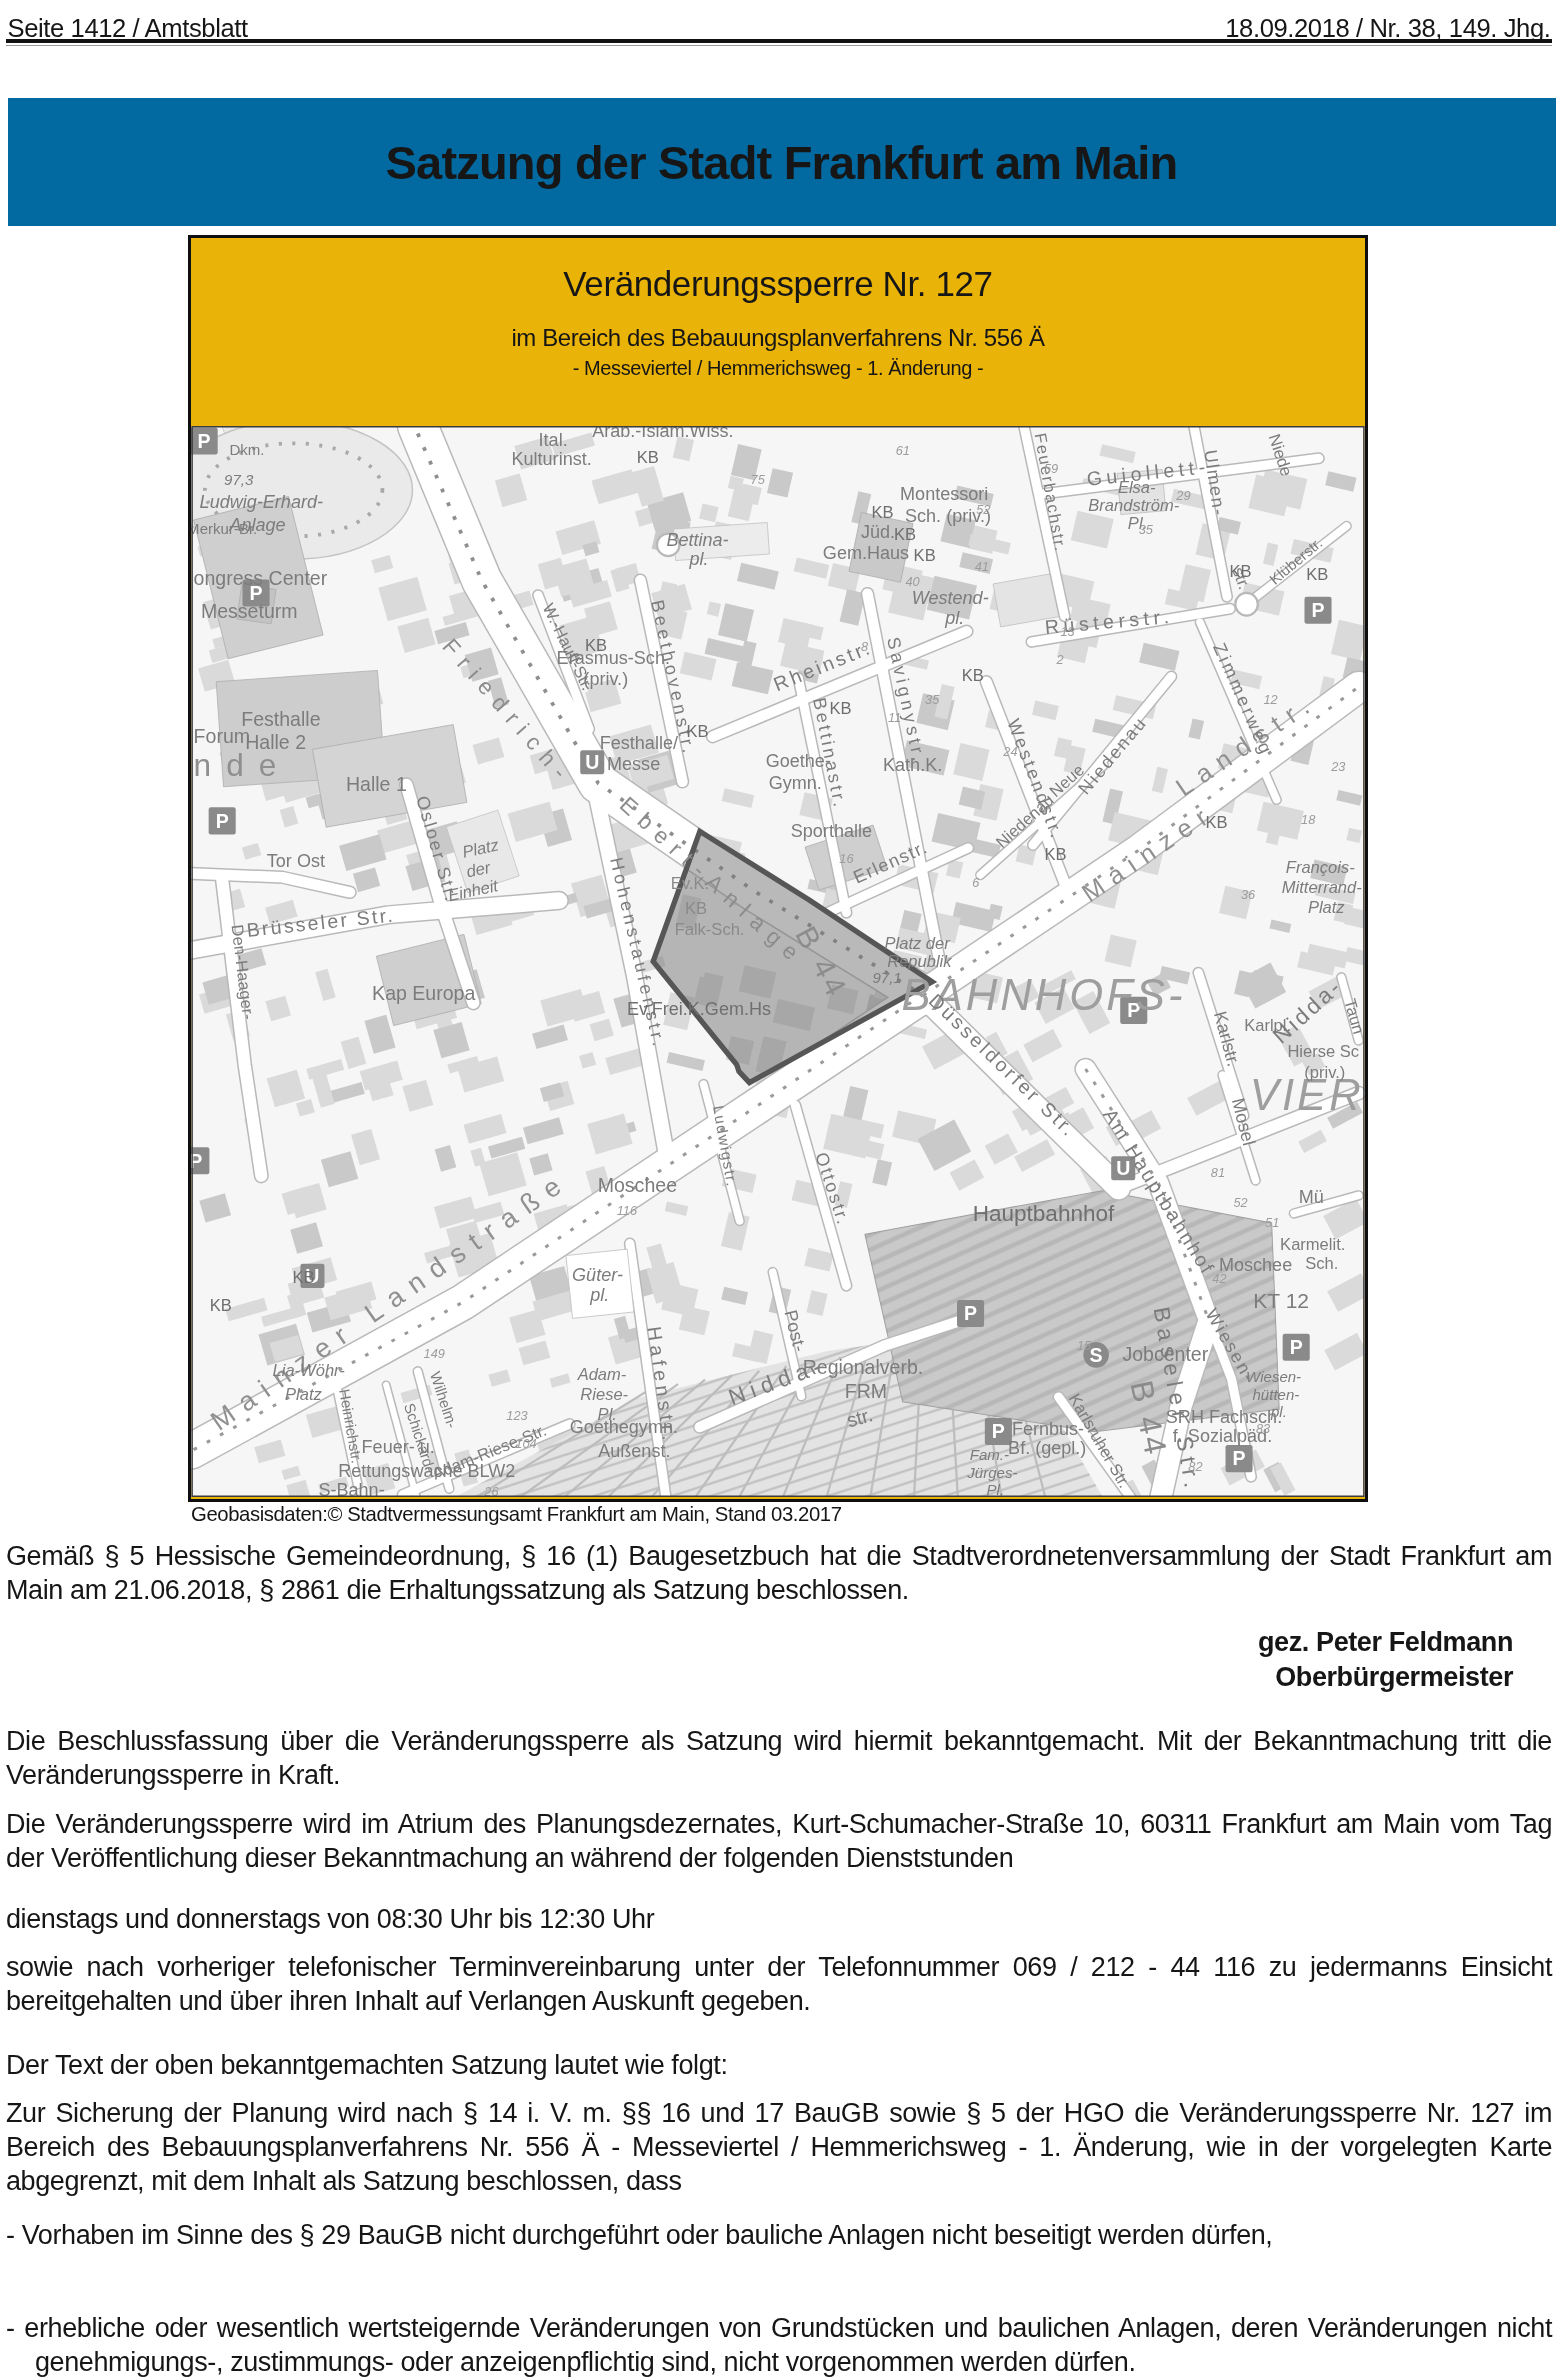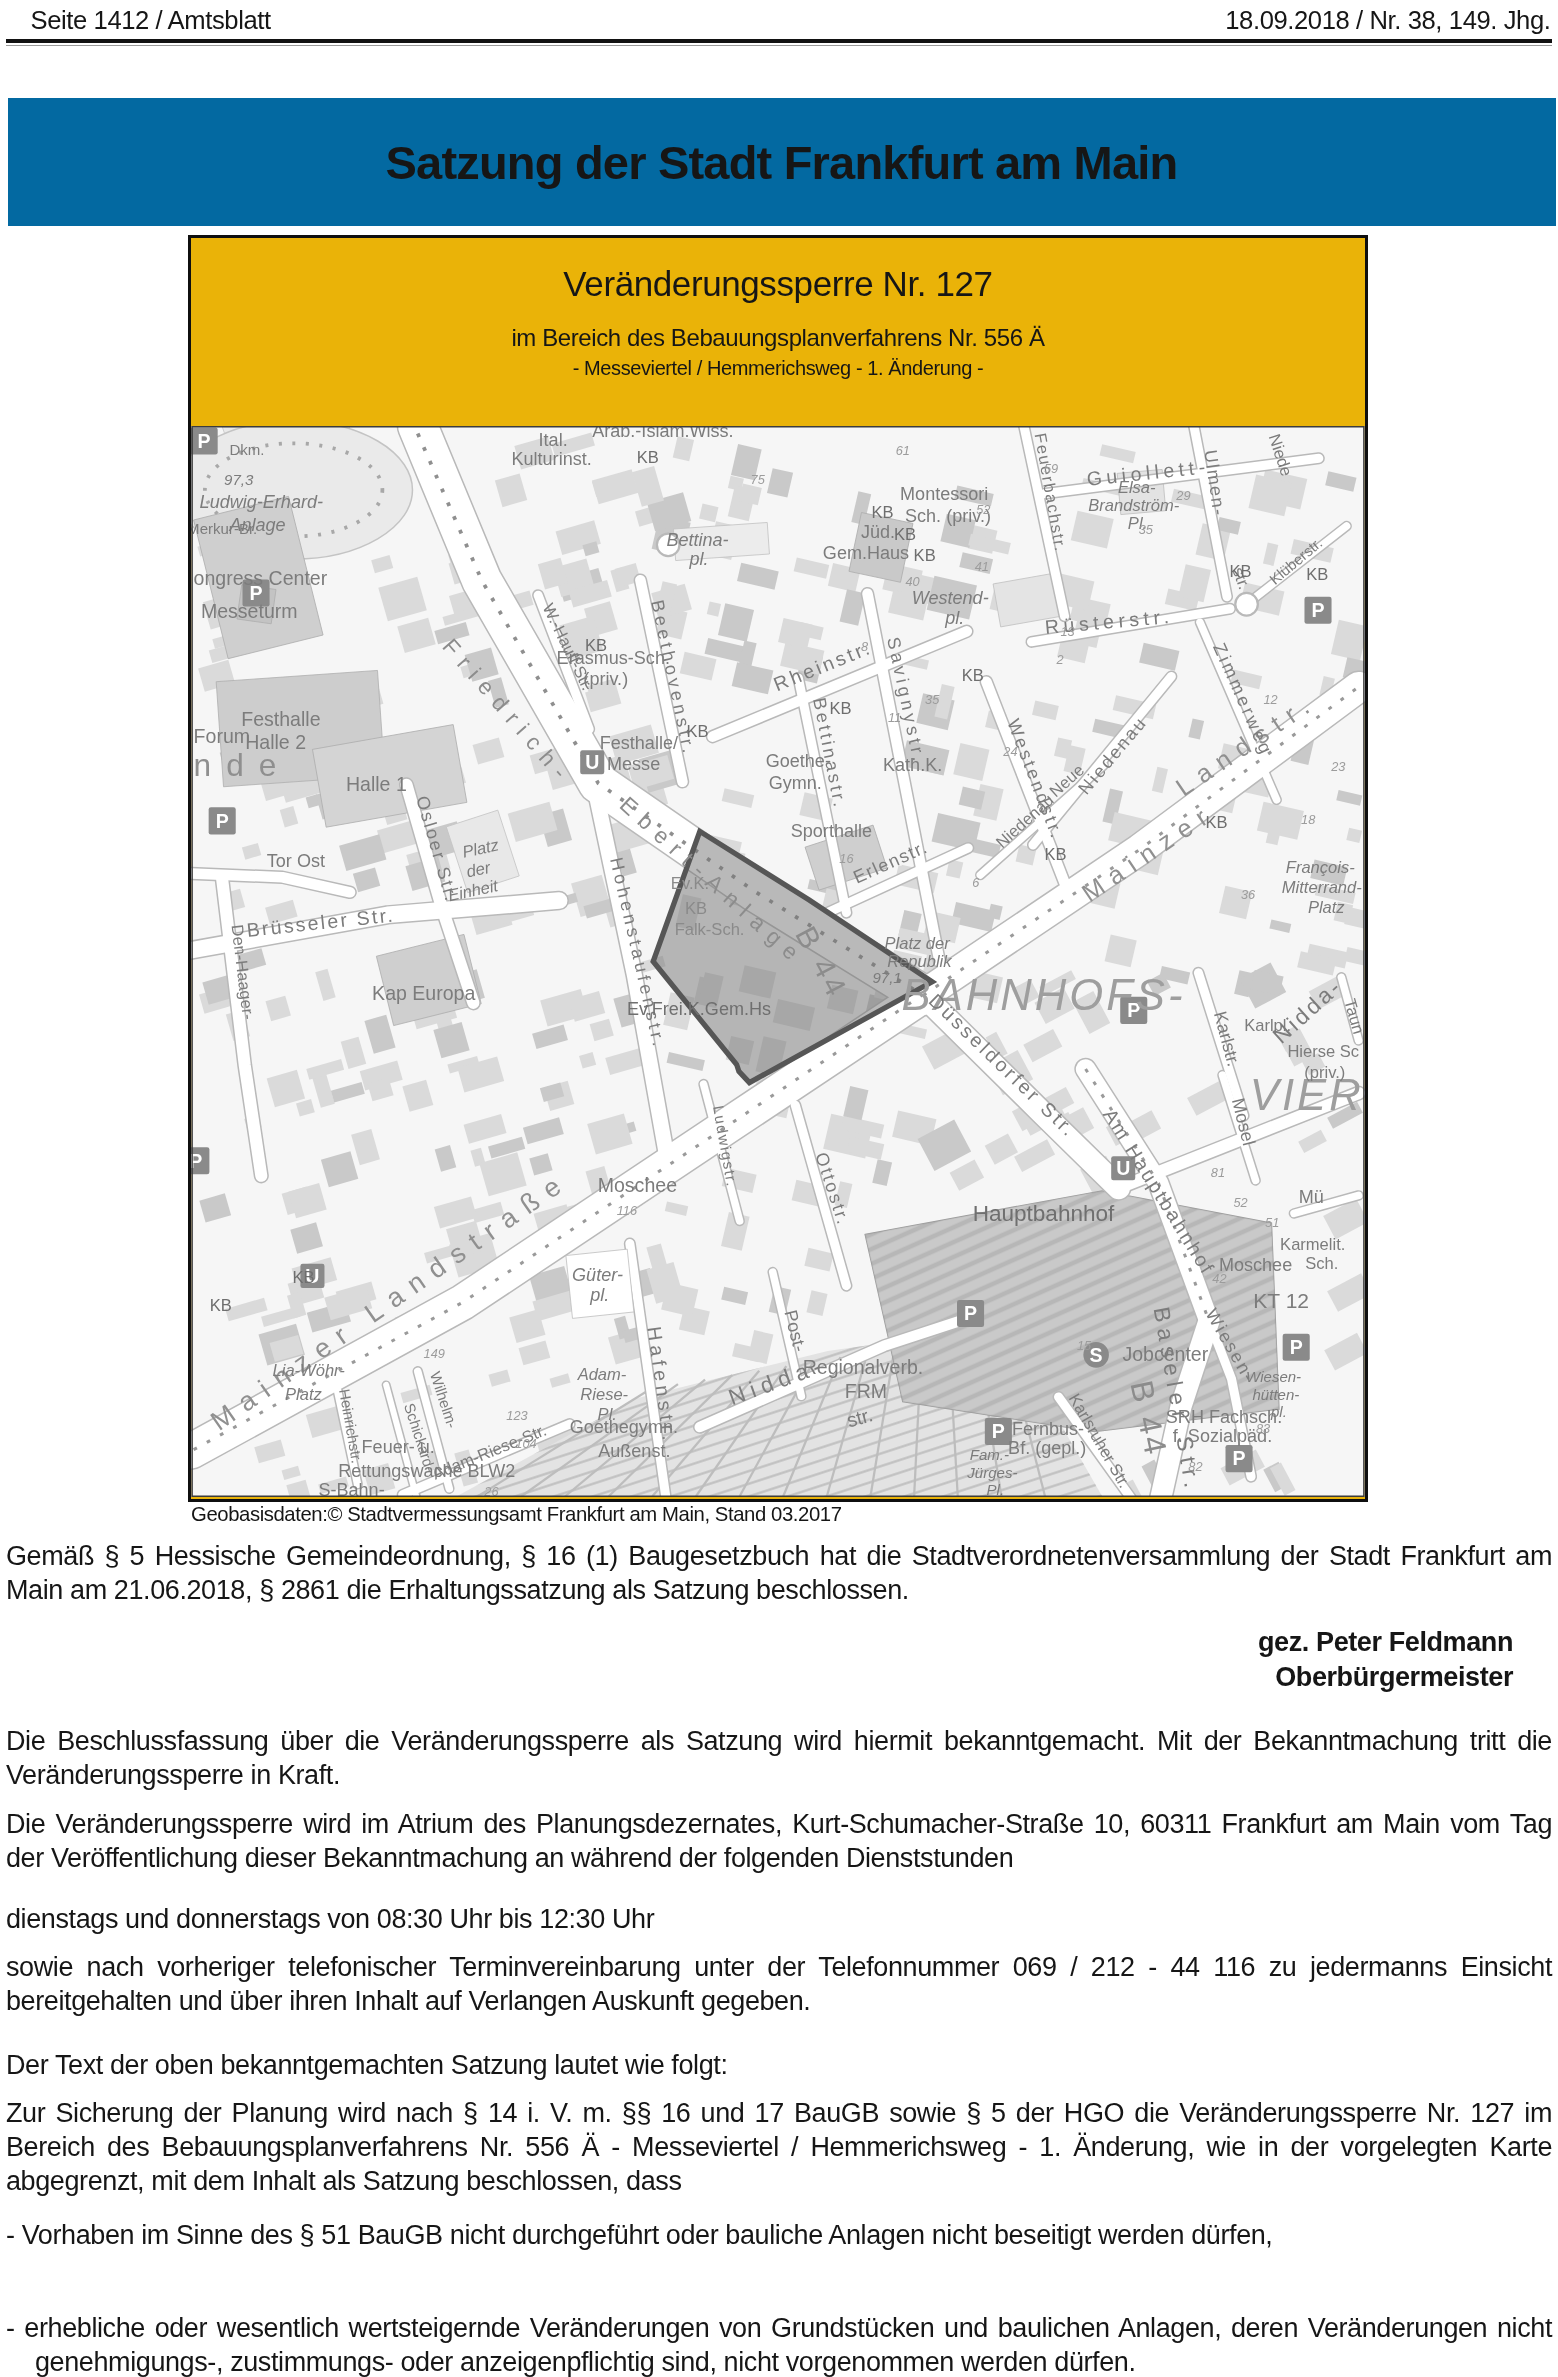--- a/index.html
+++ b/index.html
@@ -1,18 +1,18 @@
 <!DOCTYPE html>
 <html style="font-size:12px"><head>
 <meta charset="utf-8">
 <style>
   html,body{margin:0;padding:0;background:#ffffff;}
   #page{position:relative;width:1558px;height:2377px;background:#fff;overflow:hidden;
         font-family:"Liberation Sans", sans-serif;color:#161616;}
-  .hdr{position:absolute;top:6px;font-size:25.6px;letter-spacing:-0.4px;white-space:nowrap;margin-left:23px;}
+  .hdr{position:absolute;top:14px;font-size:25.6px;letter-spacing:-0.4px;white-space:nowrap;}
   #hdr-left{left:7.5px;}
   #hdr-right{right:7.5px;text-align:right;}
   #hdr-rule{position:absolute;left:6px;right:6px;top:39px;height:3.8px;background:#121212;}
   #hdr-rule2{position:absolute;left:6px;right:6px;top:45px;height:0.8px;background:#9a9a9a;}
   #banner{position:absolute;left:7.5px;top:98px;width:1548px;height:128px;background:#0369a1;
           display:flex;align-items:center;justify-content:center;}
   #banner h1{margin:0;font-size:47px;font-weight:bold;letter-spacing:-0.8px;}
   #map-box{position:absolute;left:188px;top:235px;width:1180px;height:1267px;
            border:3px solid #0f0f0f;box-sizing:border-box;background:#eab308;}
   .map-title{ text-align:center;letter-spacing:-0.4px;}
@@ -836,16 +836,16 @@
   <div id="sig">
     <div>gez. Peter Feldmann</div>
     <div>Oberbürgermeister</div>
   </div>
   <div id="p2" class="para">Die Beschlussfassung über die Veränderungssperre als Satzung wird hiermit bekanntgemacht. Mit der Bekanntmachung tritt die Veränderungssperre in Kraft.</div>
   <div id="p3" class="para">Die Veränderungssperre wird im Atrium des Planungsdezernates, Kurt-Schumacher-Straße 10, 60311 Frankfurt am Main vom Tag der Veröffentlichung dieser Bekanntmachung an während der folgenden Dienststunden</div>
   <div id="p4" class="para nojust">dienstags und donnerstags von 08:30 Uhr bis 12:30 Uhr</div>
   <div id="p5" class="para">sowie nach vorheriger telefonischer Terminvereinbarung unter der Telefonnummer 069 / 212 - 44 116 zu jedermanns Einsicht bereitgehalten und über ihren Inhalt auf Verlangen Auskunft gegeben.</div>
   <div id="p6" class="para nojust">Der Text der oben bekanntgemachten Satzung lautet wie folgt:</div>
   <div id="p7" class="para">Zur Sicherung der Planung wird nach § 14 i. V. m. §§ 16 und 17 BauGB sowie § 5 der HGO die Veränderungssperre Nr. 127 im Bereich des Bebauungsplanverfahrens Nr. 556 Ä - Messeviertel / Hemmerichsweg - 1. Änderung, wie in der vorgelegten Karte abgegrenzt, mit dem Inhalt als Satzung beschlossen, dass</div>
-  <div id="li1" class="li"><span>-</span>&nbsp;<span>Vorhaben im Sinne des § 51 BauGB nicht durchgeführt oder bauliche Anlagen nicht beseitigt werden dürfen,</span></div>
+  <div id="li1" class="li"><span>-</span>&nbsp;<span>Vorhaben im Sinne des § 29 BauGB nicht durchgeführt oder bauliche Anlagen nicht beseitigt werden dürfen,</span></div>
   <div id="li2" class="li"><span>-</span>&nbsp;<span>erhebliche oder wesentlich wertsteigernde Veränderungen von Grundstücken und baulichen Anlagen, deren Veränderungen nicht genehmigungs-, zustimmungs- oder anzeigenpflichtig sind, nicht vorgenommen werden dürfen.</span></div>
 </div>
 
 
 </body></html>

